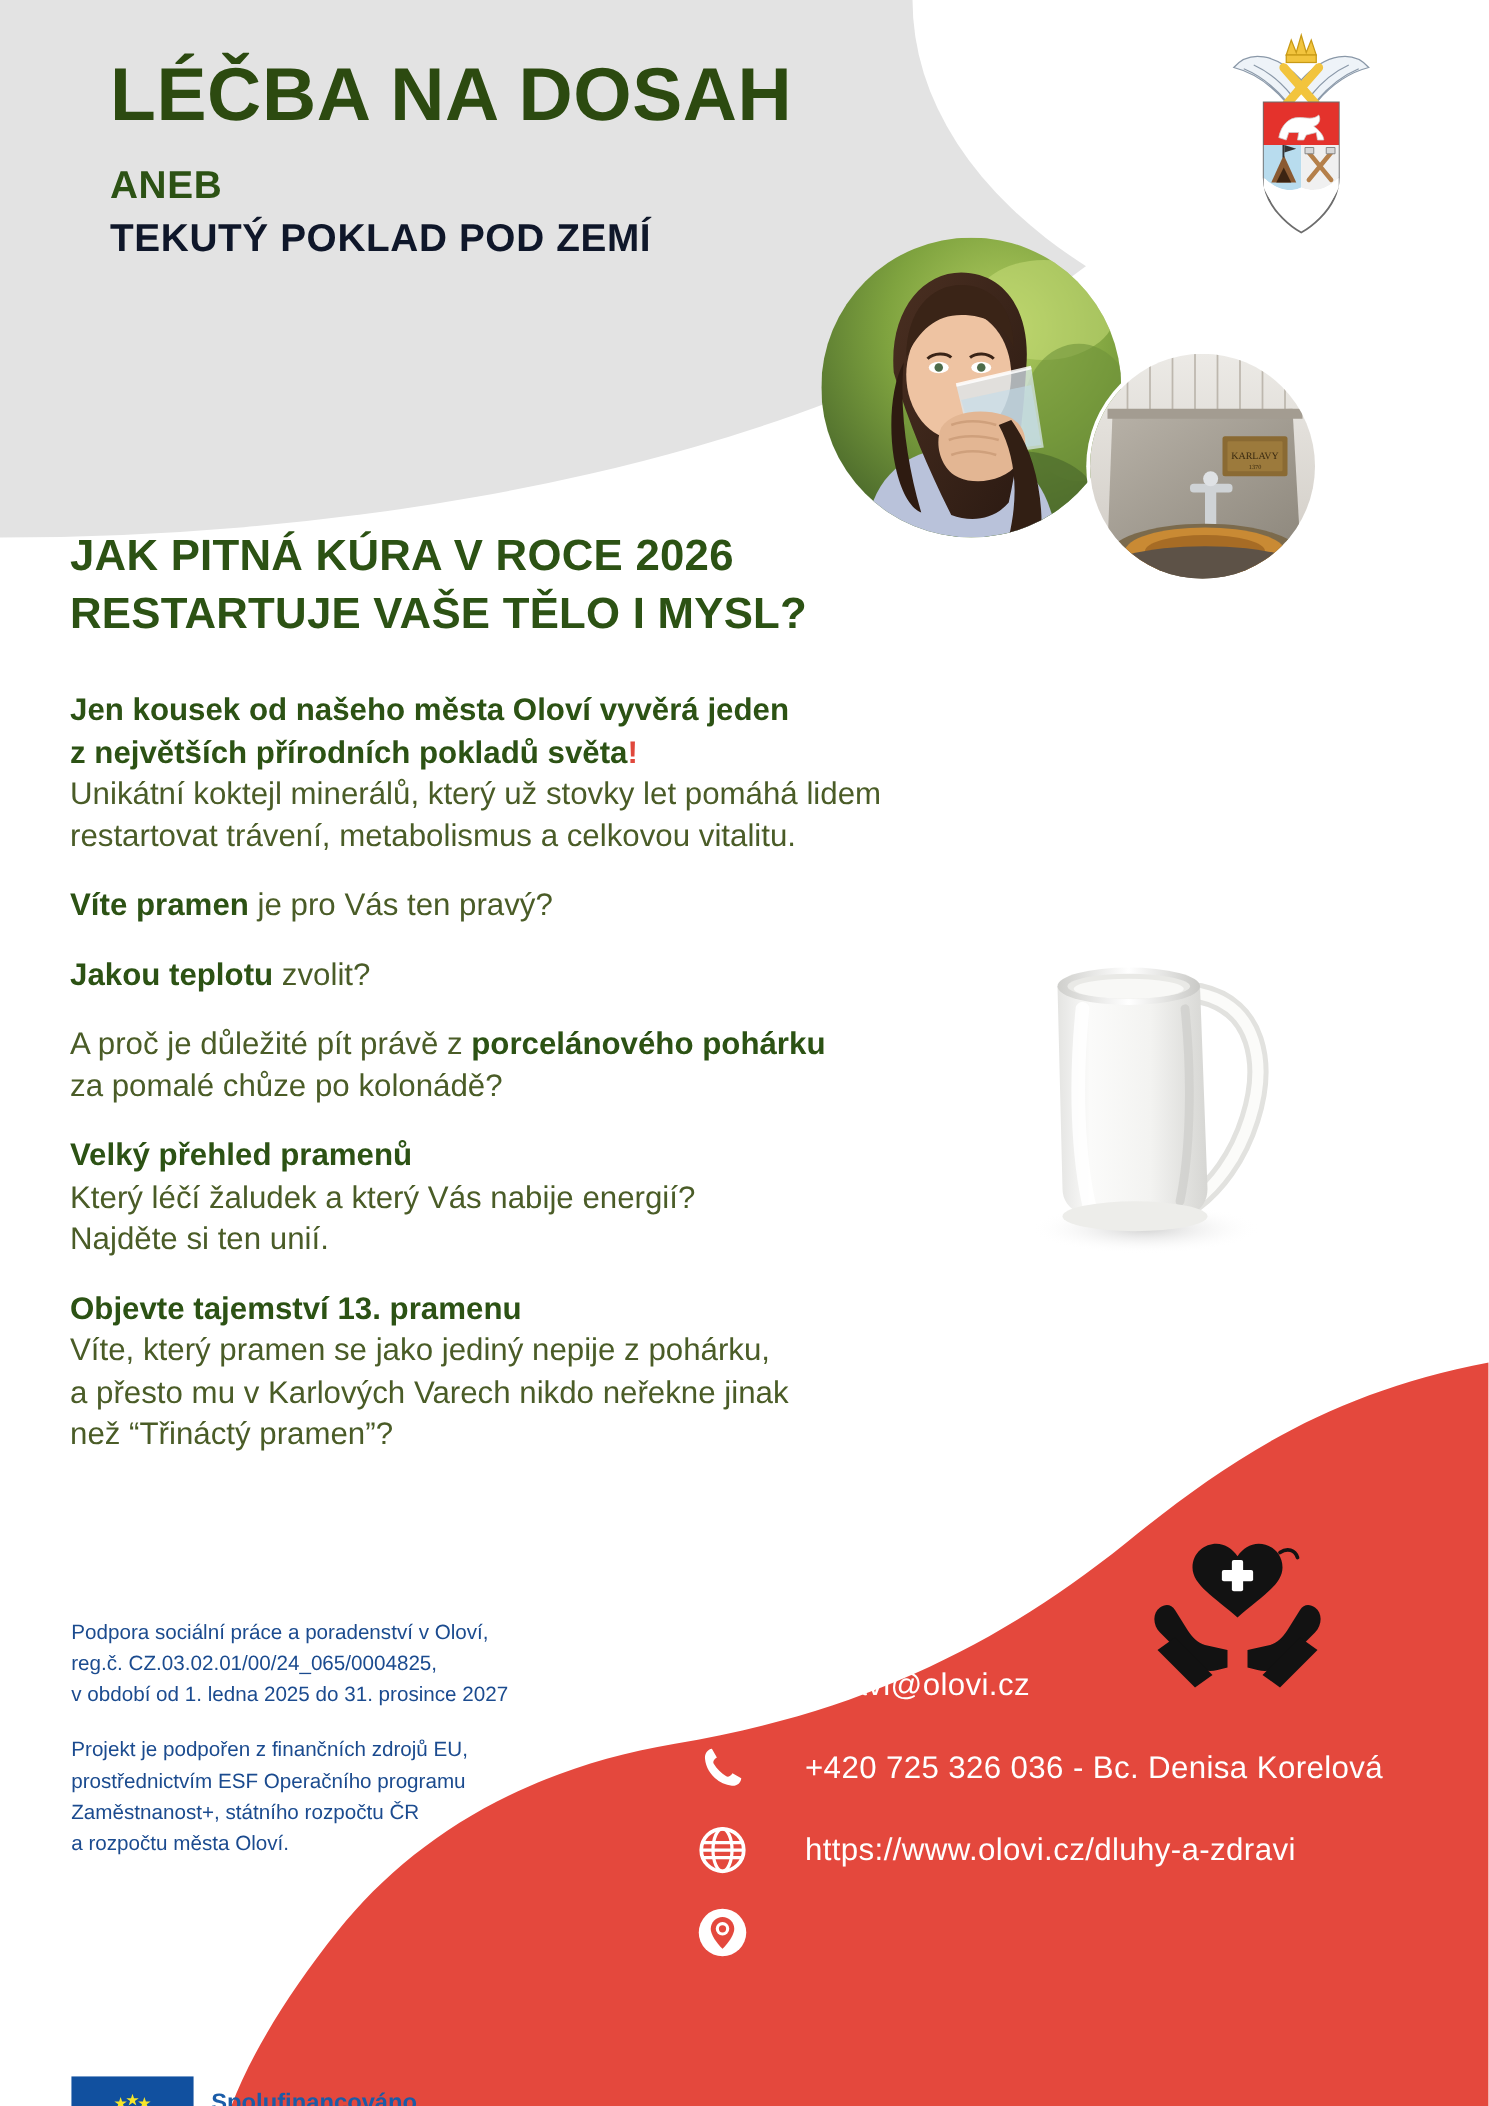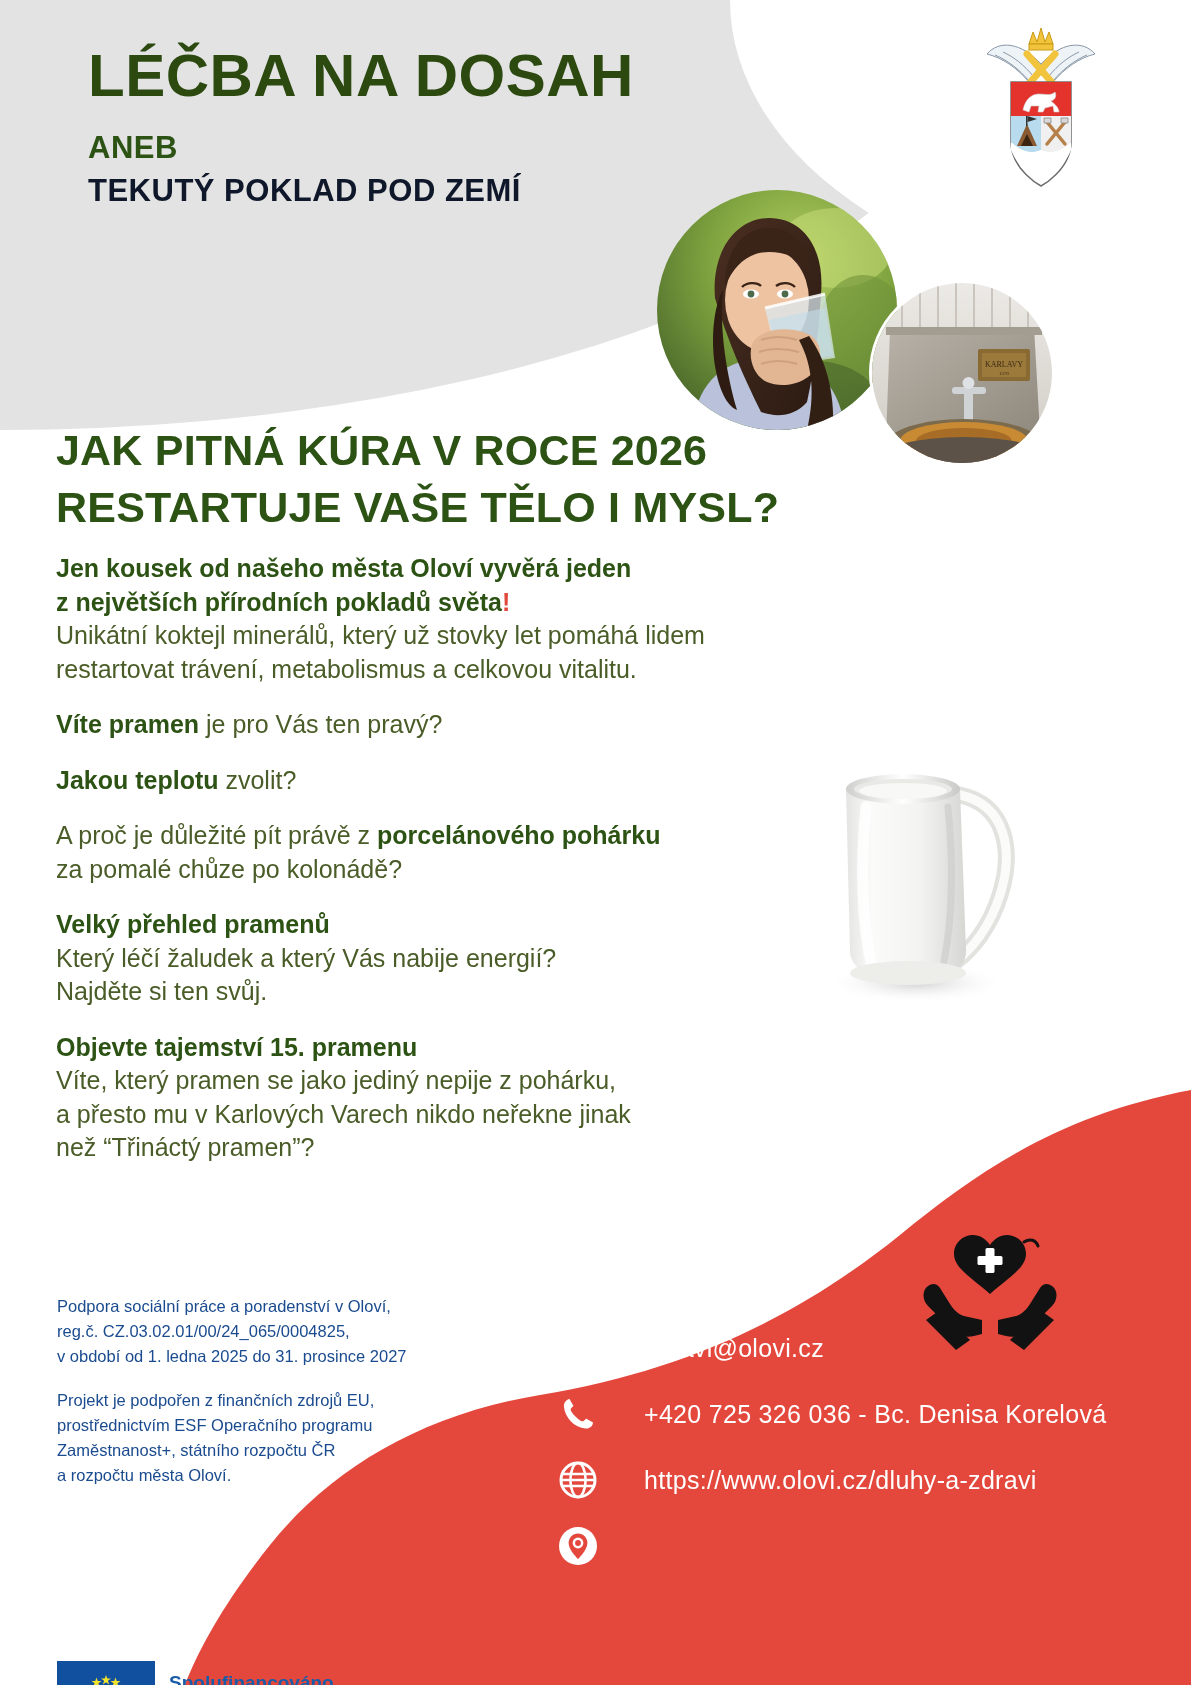--- a/index.html
+++ b/index.html
@@ -57,21 +57,21 @@
     position:absolute; left:872px; top:283px;
     width:180px; height:180px; border-radius:50%;
     overflow:hidden; z-index:5;
     box-shadow:0 0 0 3px #ffffff;
   }
   .photo-woman svg, .photo-spring svg{ display:block; }
 
   
   .section-head{
     position:absolute; left:56px; top:422px; z-index:5;
-    font-size:43px; font-weight:bold; line-height:1.32;
+    font-size:35px; font-weight:bold; line-height:1.32;
     color:#2c5214; letter-spacing:0.2px;
   }
 
   
   .body-copy{
     position:absolute; left:56px; top:552px; width:830px; z-index:5;
     font-size:25px; line-height:1.34; color:#4a5c27;
   }
   .body-copy p{ margin-bottom:22px; }
   .body-copy p:last-child{ margin-bottom:0; }
@@ -282,25 +282,25 @@
   </p>
 
   <p>
     <span>A proč je důležité pít právě z </span><b>porcelánového pohárku</b><br>
     <span>za pomalé chůze po kolonádě?</span>
   </p>
 
   <p>
     <b>Velký přehled pramenů</b><br>
     <span>Který léčí žaludek a který Vás nabije energií?</span><br>
-    <span>Najděte si ten svůj.</span>
-  </p>
-
-  <p>
-    <b>Objevte tajemství 15. pramenu</b><br>
+    <span>Najděte si ten unií.</span>
+  </p>
+
+  <p>
+    <b>Objevte tajemství 13. pramenu</b><br>
     <span>Víte, který pramen se jako jediný nepije z pohárku,</span><br>
     <span>a přesto mu v Karlových Varech nikdo neřekne jinak</span><br>
     <span>než “Třináctý pramen”?</span>
   </p>
 </div>
 
 <svg class="mug" viewBox="0 0 240 250">
   <defs>
     <linearGradient id="mugG" x1="0" y1="0" x2="1" y2="0">
       <stop offset="0%" stop-color="#e4e4e2"></stop>

